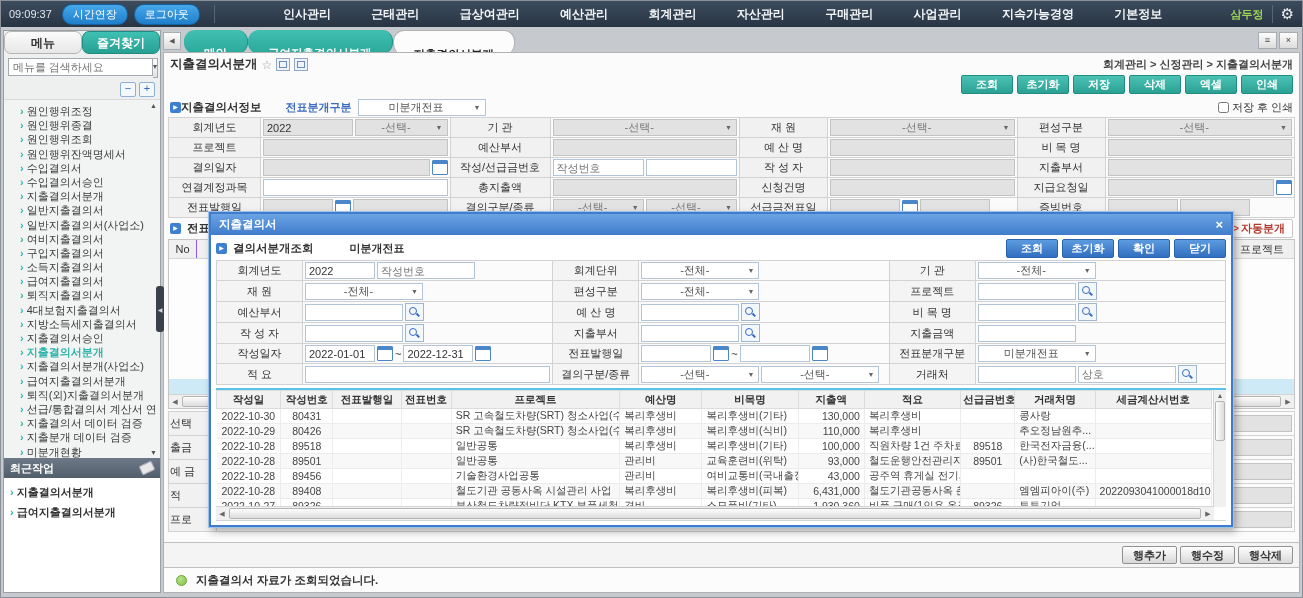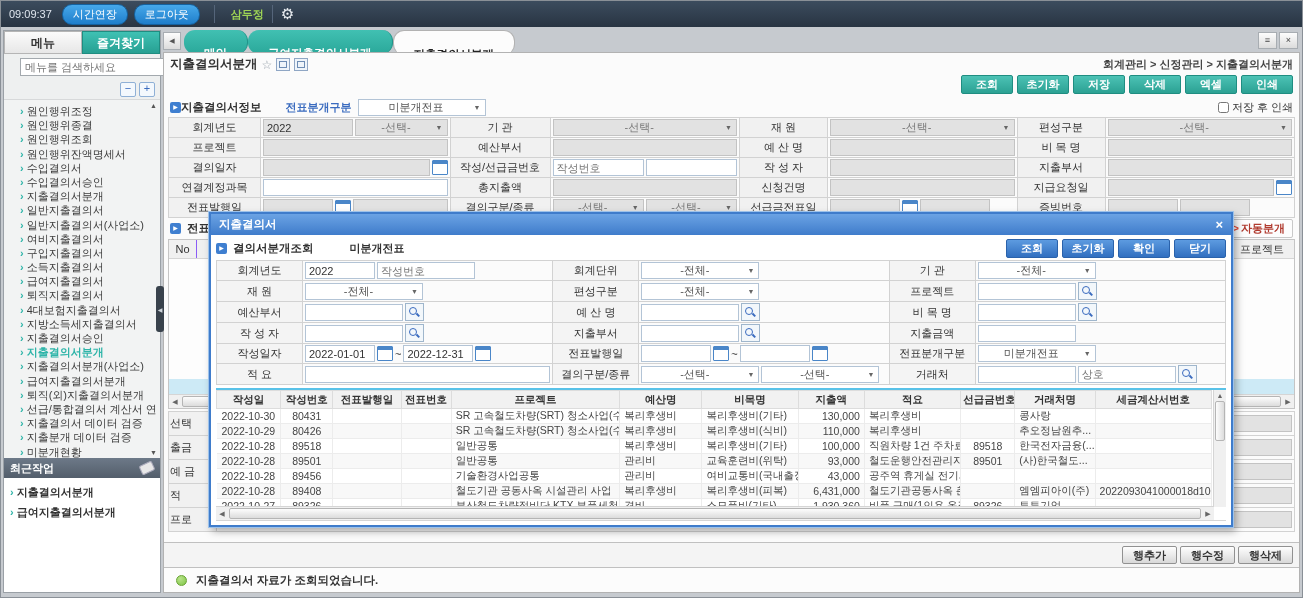--- a/index.html
+++ b/index.html
@@ -11,25 +11,25 @@
   .tsep{width:1px;height:18px;background:#55657a;margin:0 8px;}
   .tmenus{flex:1;display:flex;justify-content:space-around;align-items:center;padding:0 40px;}
   .tmenu{color:#f2f5f9;font-weight:bold;font-size:12px;cursor:pointer;white-space:nowrap;}
   .uname{color:#9ed455;font-weight:bold;margin:0 8px;}
   .gear{color:#eceff3;font-size:15px;cursor:pointer;border-left:1px solid #55657a;padding-left:8px;}
   
   .bodyrow{display:flex;height:568px;padding:3px 2px 2px 2px;box-sizing:border-box;gap:2px;}
   
   .sidebar{width:158px;background:#eef0f0;border:1px solid #9aa0a6;display:flex;flex-direction:column;box-sizing:border-box;}
   .stabs{display:flex;height:23px;}
-  .stab{flex:1;text-align:center;line-height:23px;font-size:12px;font-weight:bold;cursor:pointer;}
+  .stab{flex:1;text-align:center;line-height:23px;font-size:12px;font-weight:bold;cursor:pointer;border-radius:7px;}
   .stab.menu{background:linear-gradient(#fbfbfb,#e7e7e7);color:#333;border:1px solid #b5b5b5;box-sizing:border-box;}
   .stab.fav{background:linear-gradient(#3fc1b3,#27a093);color:#fff;border:1px solid #1f8d81;box-sizing:border-box;}
   .ssearch{display:flex;padding:4px 4px 2px 4px;gap:0;}
-  .ssearch input{flex:1;height:16px;border:1px solid #a3a9ae;font-size:11px;padding:0 4px;font-family:Liberation Sans, sans-serif;margin-left:12px;}
+  .ssearch input{flex:1;height:16px;border:1px solid #a3a9ae;font-size:11px;padding:0 4px;font-family:Liberation Serif, serif;}
   .sdrop{width:16px;height:18px;border:1px solid #a3a9ae;border-left:none;background:linear-gradient(#fdfdfd,#e3e3e3);text-align:center;line-height:16px;font-size:8px;color:#555;cursor:pointer;}
   .spm{display:flex;justify-content:flex-end;gap:3px;padding:2px 5px;}
   .pm{width:14px;height:13px;border:1px solid #8fb0d6;background:#f3f8fd;color:#3a6bbf;font-size:11px;line-height:11px;text-align:center;cursor:pointer;border-radius:2px;}
   .slist-wrap{position:relative;flex:none;height:358px;border-top:1px solid #d7d9da;background:#f2f3f3;overflow:hidden;}
   .sarr{position:absolute;right:3px;font-size:7px;color:#555;cursor:pointer;z-index:2;}
   .sarr.up{top:2px;} .sarr.dn{bottom:2px;}
   .slist{padding:4px 0 0 0;}
   .side-item{height:14.2px;line-height:14.2px;font-size:11px;color:#3c3c3c;padding-left:16px;white-space:nowrap;overflow:hidden;cursor:pointer;}
   .side-item .bullet{color:#2fb5a9;margin-right:3px;font-weight:bold;}
   .side-item.active span:last-child{color:#2fb5a9;font-weight:bold;}
@@ -135,20 +135,32 @@
 </head>
 <body>
 
 <div class="screen">
 
   <div class="topbar">
     <span class="time">09:09:37</span>
     <button class="pill">시간연장</button>
     <button class="pill">로그아웃</button>
     <span class="tsep"></span>
+    <div class="tmenus" id="topMenus">
+        <span class="tmenu">인사관리</span>
+        <span class="tmenu">근태관리</span>
+        <span class="tmenu">급상여관리</span>
+        <span class="tmenu">예산관리</span>
+        <span class="tmenu">회계관리</span>
+        <span class="tmenu">자산관리</span>
+        <span class="tmenu">구매관리</span>
+        <span class="tmenu">사업관리</span>
+        <span class="tmenu">지속가능경영</span>
+        <span class="tmenu">기본정보</span>
+      </div>
     <span class="uname">삼두정</span>
     <span class="gear">⚙</span>
   </div>
 
   <div class="bodyrow">
 
     <aside class="sidebar">
       <div class="stabs">
         <div class="stab menu">메뉴</div>
         <div class="stab fav">즐겨찾기</div>

